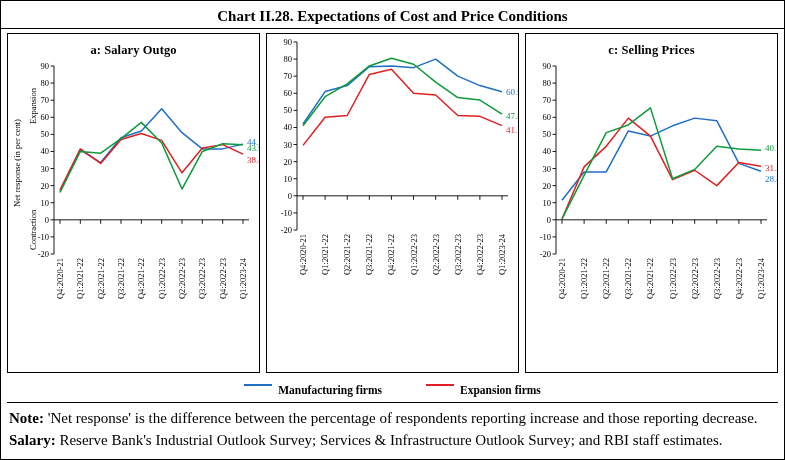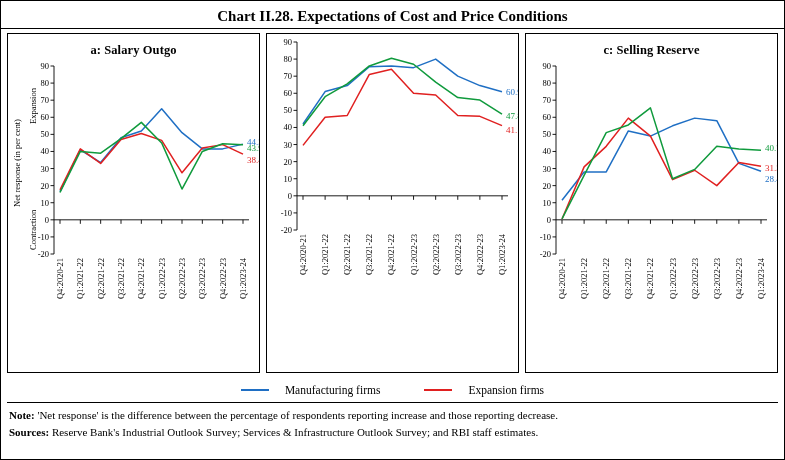--- a/index.html
+++ b/index.html
@@ -81,33 +81,33 @@
     flex-direction: row;
     justify-content: center;
     align-items: center;
     gap: 44px;
     padding: 7px 0 6px 0;
     border-bottom: 1px solid #000000;
     margin: 4px 6px 0 6px;
   }
   .legend-item {
     display: flex;
-    align-items: center;
-    gap: 16px;
+    gap: 6px;
     font-size: 11.5px;
+    font-weight: bold;
   }
   .legend-line {
     width: 28px;
     height: 0;
     border-top: 2px solid #000;
     display: inline-block;
   }
   .notes {
     padding: 5px 8px 0 8px;
-    font-size: 11px;
+    font-size: 15px;
     line-height: 1.35;
   }
   .notes b {
     font-weight: bold;
   }
   .note-row {
     margin-bottom: 2px;
   }
 </style>
 </head>
@@ -237,21 +237,21 @@
             <text x="0" y="0" class="xtick-label" text-anchor="end" transform="translate(149.55555555555554,200) rotate(-90)">Q1:2022-23</text>
             <text x="0" y="0" class="xtick-label" text-anchor="end" transform="translate(171.66666666666666,200) rotate(-90)">Q2:2022-23</text>
             <text x="0" y="0" class="xtick-label" text-anchor="end" transform="translate(193.77777777777777,200) rotate(-90)">Q3:2022-23</text>
             <text x="0" y="0" class="xtick-label" text-anchor="end" transform="translate(215.88888888888889,200) rotate(-90)">Q4:2022-23</text>
             <text x="0" y="0" class="xtick-label" text-anchor="end" transform="translate(238,200) rotate(-90)">Q1:2023-24</text>
           </svg>
       </div>
     </div>
 
     <div class="panel">
-      <div class="panel-title">c: Selling Reserve</div>
+      <div class="panel-title">c: Selling Prices</div>
       <div class="plot-wrap">
         <svg class="plot-svg" id="svg-c" width="251" height="300" viewBox="0 0 251 300">
             <line x1="30" y1="8" x2="30" y2="196" stroke="#000" stroke-width="0.9"></line>
             <line x1="26.5" y1="8" x2="30" y2="8" stroke="#000" stroke-width="0.9"></line>
             <text x="25" y="11" text-anchor="end" class="tick-label">90</text>
             <line x1="26.5" y1="25.090909090909093" x2="30" y2="25.090909090909093" stroke="#000" stroke-width="0.9"></line>
             <text x="25" y="28.090909090909093" text-anchor="end" class="tick-label">80</text>
             <line x1="26.5" y1="42.18181818181816" x2="30" y2="42.18181818181816" stroke="#000" stroke-width="0.9"></line>
             <text x="25" y="45.18181818181816" text-anchor="end" class="tick-label">70</text>
             <line x1="26.5" y1="59.27272727272728" x2="30" y2="59.27272727272728" stroke="#000" stroke-width="0.9"></line>
@@ -316,18 +316,18 @@
       <span>Expansion firms</span>
     </div>
   </div>
 
   <div class="notes">
     <div class="note-row">
       <b>Note:</b>
       <span>'Net response' is the difference between the percentage of respondents reporting increase and those reporting decrease.</span>
     </div>
     <div class="note-row">
-      <b>Sources:</b>
+      <b>Salary:</b>
       <span>Reserve Bank's Industrial Outlook Survey; Services &amp; Infrastructure Outlook Survey; and RBI staff estimates.</span>
     </div>
   </div>
 
 </div>
 
 </body></html>

